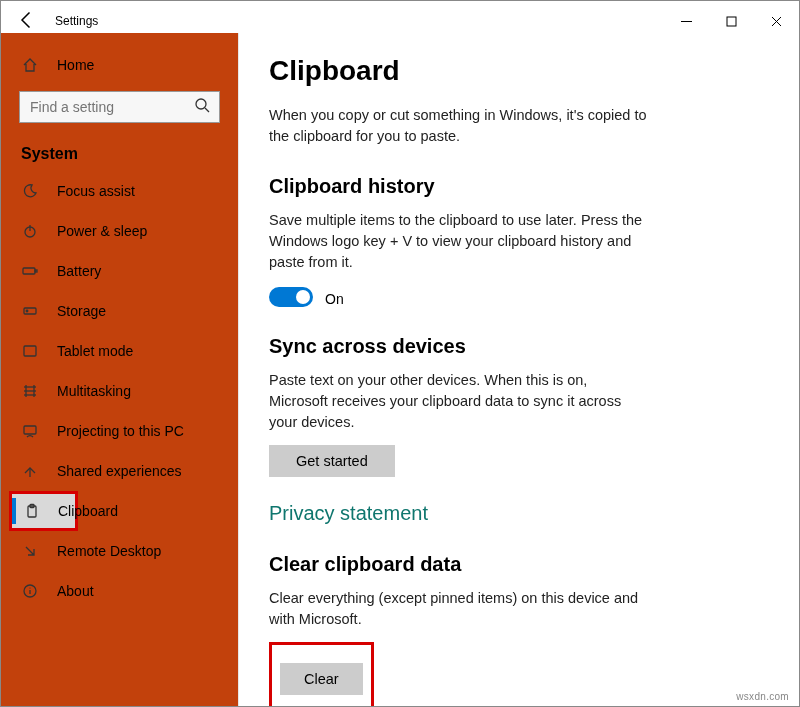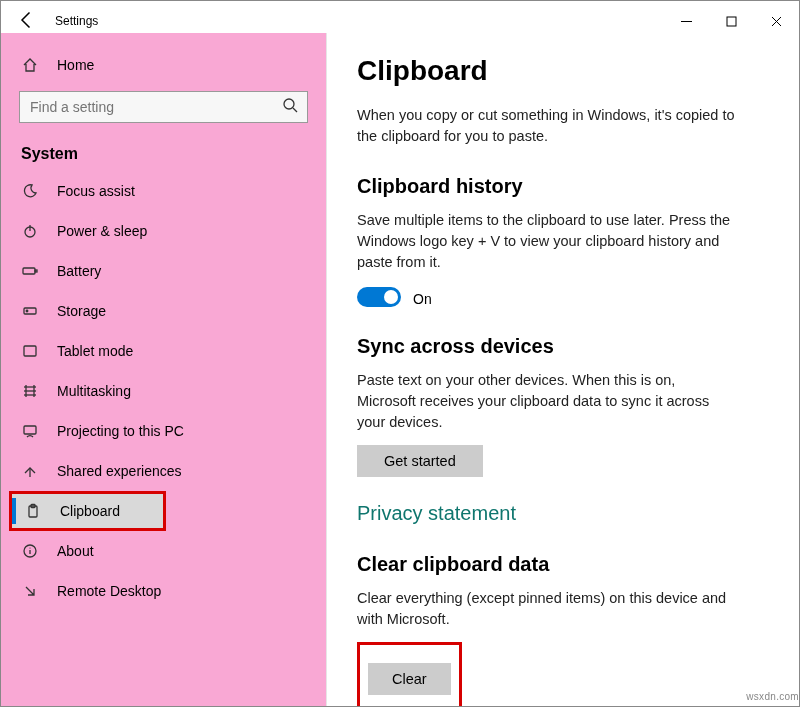--- a/index.html
+++ b/index.html
@@ -24,22 +24,22 @@
     font-size: 12px;
   }
   .titlebar .back { width: 20px; text-align: center; cursor: pointer; }
   .titlebar .title { margin-left: 18px; flex: 0 0 auto; }
   .titlebar .spacer { flex: 1; }
   .winbtn { width: 45px; height: 32px; display: flex; align-items: center; justify-content: center; cursor: pointer; }
   .winbtn svg { width: 11px; height: 11px; }
   
   .app { display: flex; height: calc(100% - 32px); }
   .sidebar {
-    width: 326px;
-    background: #f9a8d4;
+    width: 238px;
+    background: #c2410c;
     padding: 8px 0 0 0;
     border-right: 1px solid #e6e6e6;
     overflow: hidden;
   }
   .content {
     flex: 1;
     padding: 22px 30px 10px 30px;
     overflow: hidden;
     position: relative;
   }
@@ -129,21 +129,21 @@
   .link { color: #0f766e; font-size: 20px; margin-top: 25px; display: inline-block; cursor: pointer; }
   .clear-frame {
     display: inline-block;
     border: 3px solid #d60000;
     padding: 18px 8px;
     margin-top: 12px;
   }
   .clear-frame .btn { margin-top: 0; padding: 8px 24px; }
   .watermark {
     position: absolute;
-    right: 0; bottom: 4px;
+    right: 10px; bottom: 4px;
     font-size: 10px;
     color: #888;
     letter-spacing: .3px;
   }
 </style>
 </head>
 <body>
 
 <div class="titlebar">
   <div class="back">
@@ -286,35 +286,35 @@
               <rect x="6" y="1.5" width="4" height="3" rx="0.7"></rect>
             </svg>
           </span>
         <span>Clipboard</span>
       </div>
     </div>
 
     <div class="nav-row">
       <span class="icon">
           <svg viewBox="0 0 16 16">
+            <path d="M4 4 L12 12 M12 6 V12 H6"></path>
+          </svg>
+        </span>
+      <span>Remote Desktop</span>
+    </div>
+
+    <div class="nav-row">
+      <span class="icon">
+          <svg viewBox="0 0 16 16">
             <circle cx="8" cy="8" r="6"></circle>
             <line x1="8" y1="7" x2="8" y2="11"></line>
             <circle cx="8" cy="5" r="0.6" fill="#333" stroke="none"></circle>
           </svg>
         </span>
       <span>About</span>
-    </div>
-
-    <div class="nav-row">
-      <span class="icon">
-          <svg viewBox="0 0 16 16">
-            <path d="M4 4 L12 12 M12 6 V12 H6"></path>
-          </svg>
-        </span>
-      <span>Remote Desktop</span>
     </div>
   </div>
 
   <div class="content">
     <h1>Clipboard</h1>
     <p>When you copy or cut something in Windows, it's copied to the clipboard for you to paste.</p>
 
     <h2>Clipboard history</h2>
     <p>Save multiple items to the clipboard to use later. Press the Windows logo key + V to view your clipboard history and paste from it.</p>
     <div class="toggle-row">

